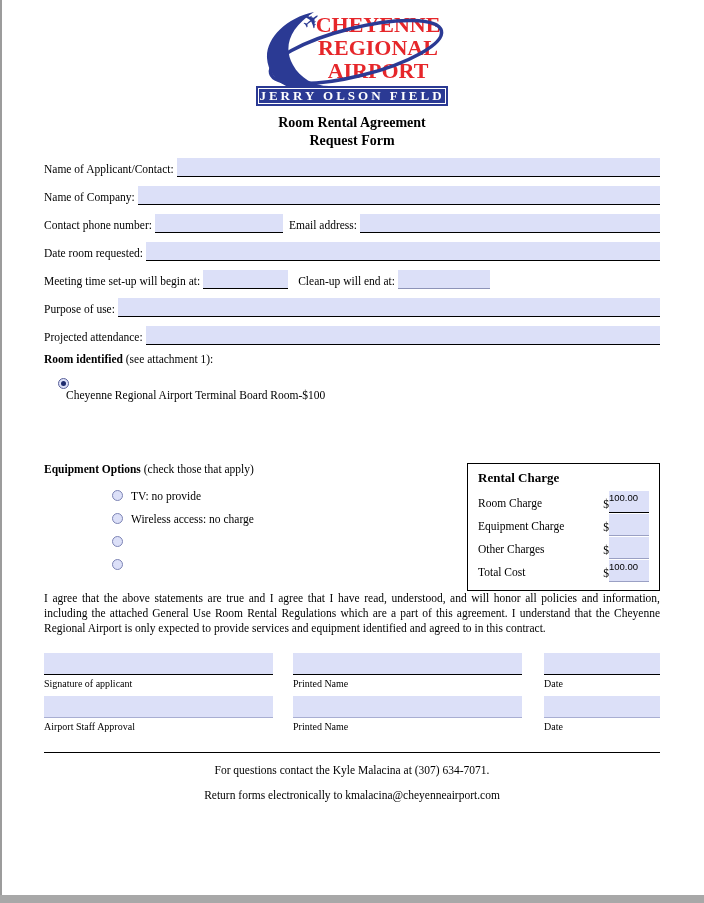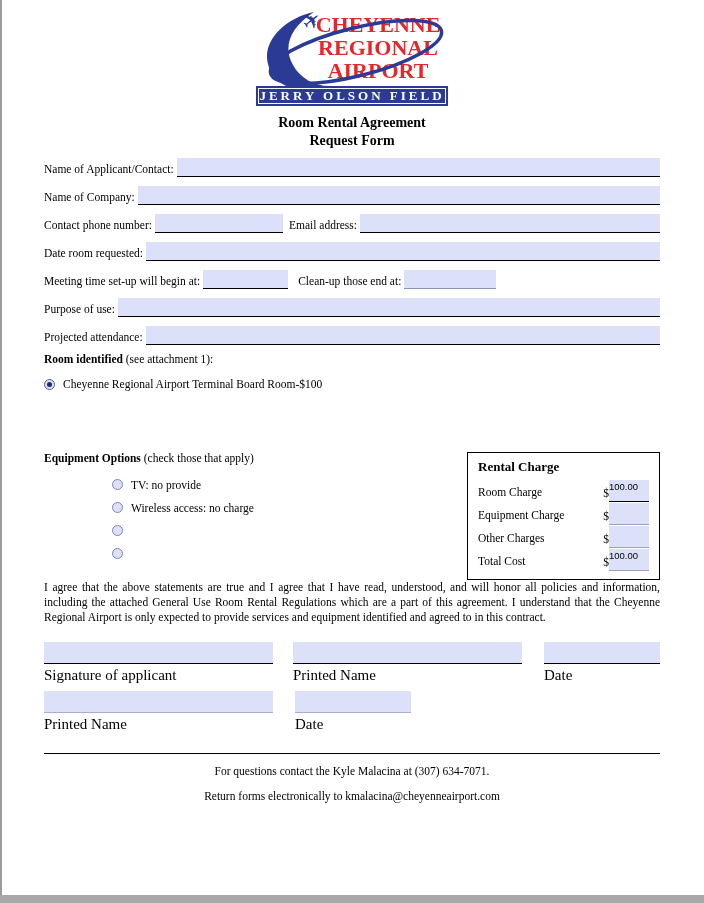--- a/index.html
+++ b/index.html
@@ -27,21 +27,21 @@
   .ffield { background:#dce0f8; height:19px; border-bottom:1px solid #000; }
   .grow { flex:1; }
   .w-phone { width:128px; margin-right:6px; }
   .w-begin { width:85px; margin-right:10px; }
   .w-end { width:92px; }
   .ffield.lightline { border-bottom:1px solid #8d93b8; }
 
   
   .section-label { font-size:11.5px; margin-top:7px; }
   .bold { font-weight:bold; }
-  .radio-row { display:flex; align-items:center; margin-top:13px; margin-left:0; }
+  .radio-row { display:flex; align-items:flex-start; margin-top:13px; margin-left:14px;flex-direction:column; }
   .radio { width:11px; height:11px; border-radius:50%; background:#dce0f8; border:1px solid #7d84b5; position:relative; flex:none; }
   .radio.checked { border-color:#5a6199; }
   .radio.checked::after { content:''; position:absolute; left:2px; top:2px; right:2px; bottom:2px; border-radius:50%; background:#1d2b6e; }
   .radio-label { font-size:11.5px; margin-left:8px; }
 
   
   .mid-section { display:flex; margin-top:62px; align-items:flex-start; }
   .equip-col { flex:1; }
   .equip-options { margin-left:68px; margin-top:9px; }
   .equip-row { display:flex; align-items:center; height:23px; }
@@ -59,21 +59,21 @@
   
   .agreement { font-size:11.5px; line-height:15px; text-align:justify; }
 
   
   .sig-grid { display:flex; margin-top:17px; }
   .sig-col1 { width:229px; margin-right:20px; }
   .sig-col2 { width:229px; margin-right:22px; }
   .sig-col3 { width:116px; }
   .sig-field { height:22px; background:#dce0f8; border-bottom:1.5px solid #000; position:relative; }
   .sig-field.row2 { border-bottom:1px solid #a8aed2; }
-  .sig-label { font-size:15px; margin-top:3px; margin-bottom:7px; }
+  .sig-label { font-size:10px; margin-top:3px; margin-bottom:7px; }
 
   
   .footer-rule { border-top:1px solid #000; margin-top:13px; }
   .footer-line { text-align:center; font-size:11.5px; }
   .footer-line.first { margin-top:11px; }
   .footer-line.second { margin-top:13px; }
 </style>
 </head>
 <body>
 
@@ -118,21 +118,21 @@
       <span class="flabel">Email address:</span>
       <div class="ffield grow"></div>
     </div>
     <div class="frow">
       <span class="flabel">Date room requested:</span>
       <div class="ffield grow"></div>
     </div>
     <div class="frow">
       <span class="flabel">Meeting time set-up will begin at:</span>
       <div class="ffield w-begin"></div>
-      <span class="flabel">Clean-up those end at:</span>
+      <span class="flabel">Clean-up will end at:</span>
       <div class="ffield w-end lightline"></div>
     </div>
     <div class="frow">
       <span class="flabel">Purpose of use:</span>
       <div class="ffield grow"></div>
     </div>
     <div class="frow">
       <span class="flabel">Projected attendance:</span>
       <div class="ffield grow"></div>
     </div>
@@ -207,20 +207,24 @@
       <div class="sig-field"></div>
       <div class="sig-label">Printed Name</div>
     </div>
     <div class="sig-col3">
       <div class="sig-field"></div>
       <div class="sig-label">Date</div>
     </div>
   </div>
 
   <div class="sig-grid" style="margin-top:0;">
+    <div class="sig-col1">
+      <div class="sig-field row2"></div>
+      <div class="sig-label">Airport Staff Approval</div>
+    </div>
     <div class="sig-col2">
       <div class="sig-field row2"></div>
       <div class="sig-label">Printed Name</div>
     </div>
     <div class="sig-col3">
       <div class="sig-field row2"></div>
       <div class="sig-label">Date</div>
     </div>
   </div>
 

